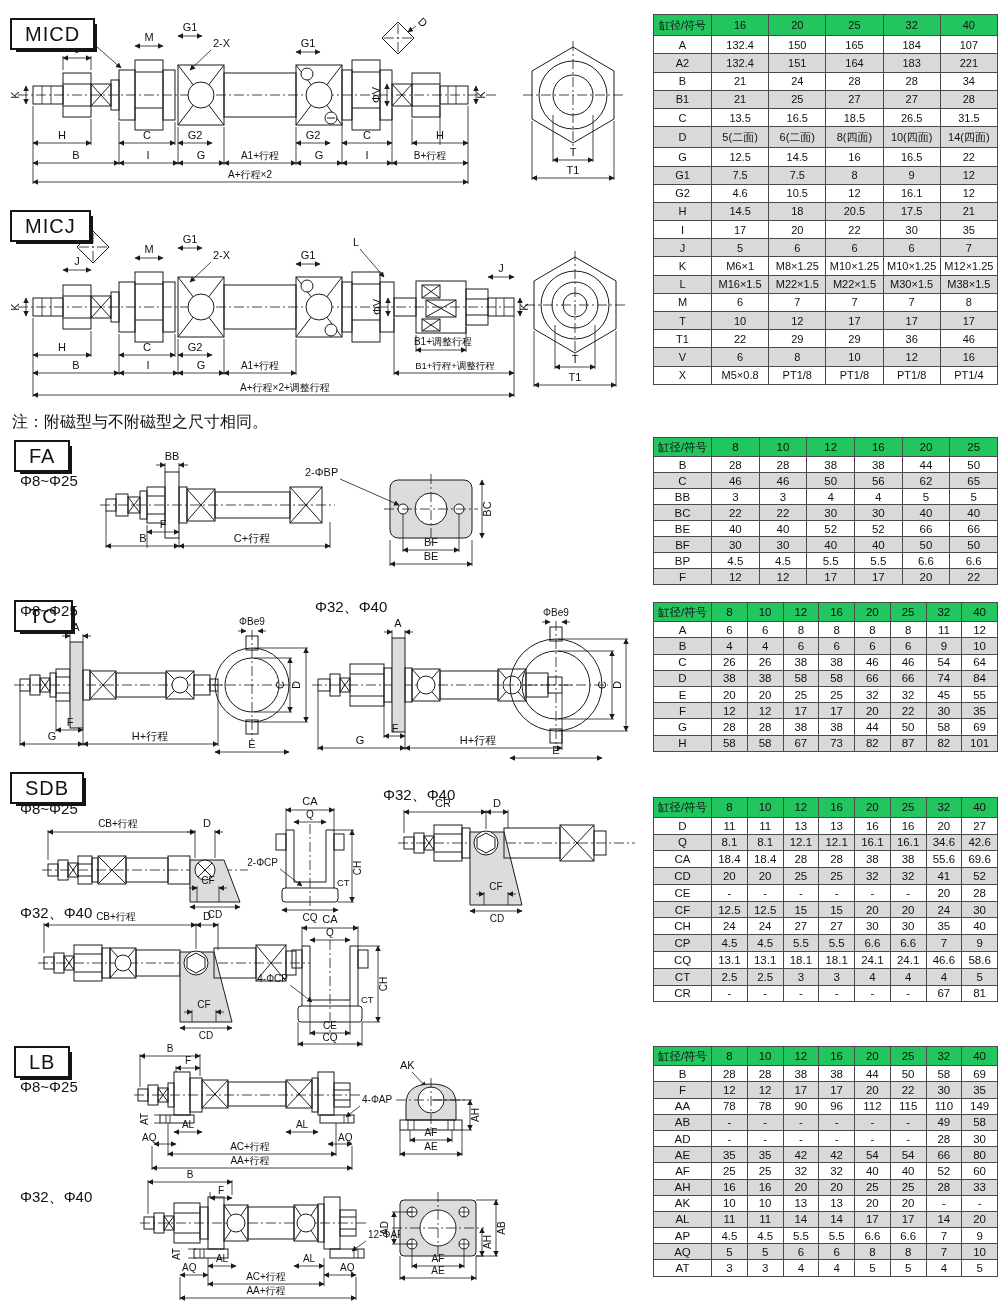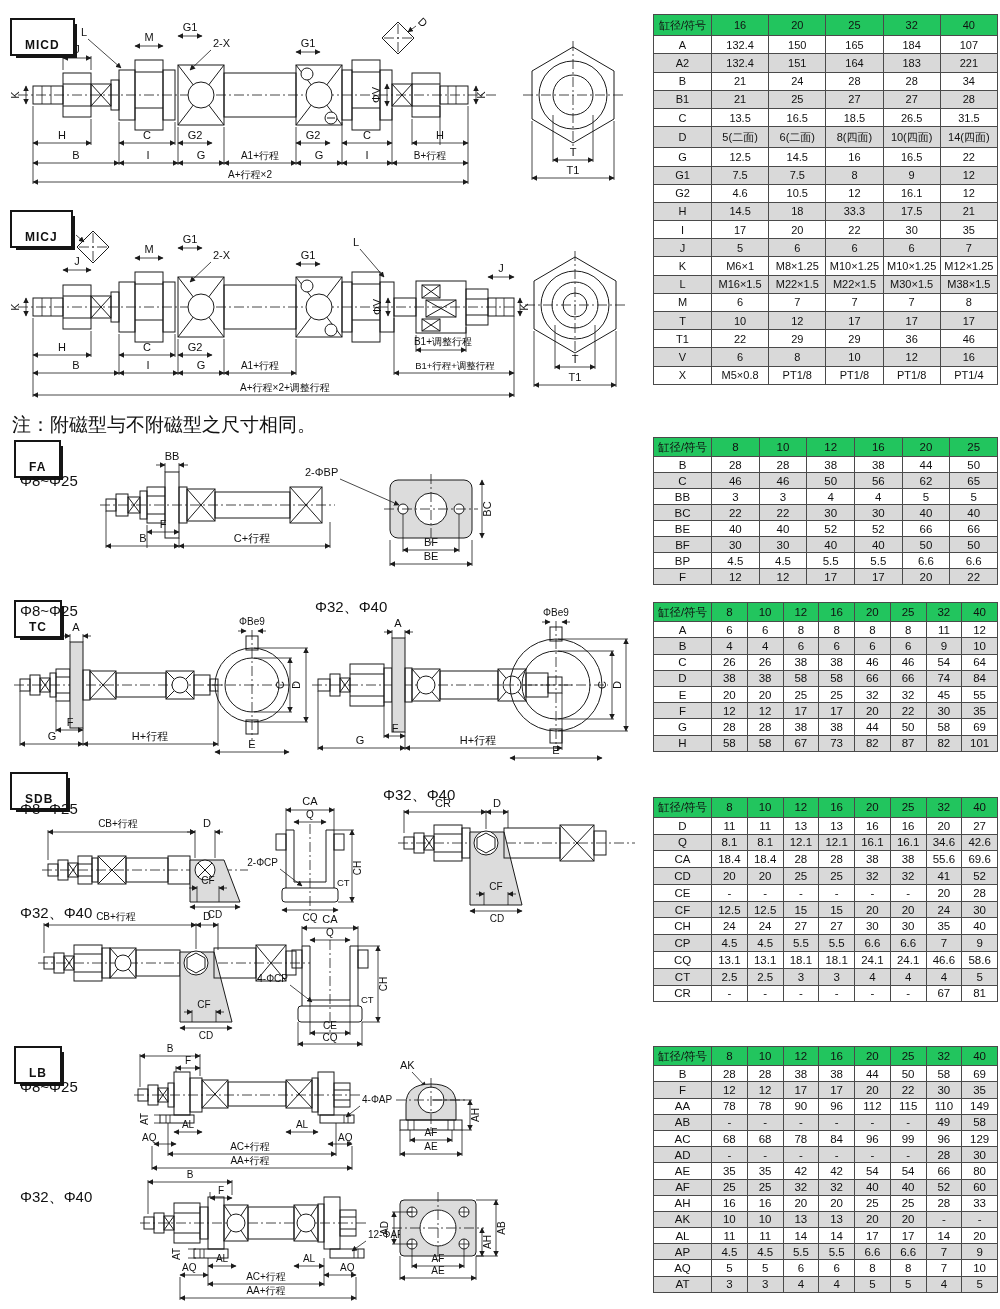--- a/index.html
+++ b/index.html
@@ -1,21 +1,21 @@
 <!DOCTYPE html>
 <html><head>
 <meta charset="utf-8">
 <style>
   html,body{margin:0;padding:0}
   body{width:1000px;height:1309px;background:#fff;position:relative;
        font-family:"Liberation Sans",sans-serif;color:#111}
-  .tab{position:absolute;border:2px solid #151515;background:#fff;padding:18px 13px 2px;
-       font-size:12px;font-weight:bold;letter-spacing:1px;box-shadow:4px 4px 0 -2px #151515;z-index:3}
+  .tab{position:absolute;border:2px solid #151515;background:#fff;padding:3px 13px 2px;
+       font-size:20px;font-weight:normal;letter-spacing:1px;box-shadow:4px 4px 0 -2px #151515;z-index:3}
   .range{position:absolute;font-size:15px;z-index:3}
-  .note{position:absolute;font-size:19px;z-index:3}
+  .note{position:absolute;font-size:16px;z-index:3}
   .tbl{position:absolute;left:653px;width:345px}
   table{border-collapse:collapse;width:100%;table-layout:fixed;color:#111;border:1.5px solid #333}
   th,td{border:1px solid #4a4a4a;text-align:center;overflow:hidden;white-space:nowrap;font-weight:normal}
   th{background:#22c55e}
   th:first-child,td:first-child{width:57px}
   tbody tr:nth-child(even) td{background:#d9d9d9}
   .t-mic table{font-size:11px}  .t-mic th,.t-mic td{padding:2.6px 0}
   .t-fa table{font-size:11.5px} .t-fa th,.t-fa td{padding:1.5px 0}
   .t-tc table{font-size:11.5px} .t-tc th,.t-tc td{padding:1.6px 0}
   .t-sdb table{font-size:11.5px}.t-sdb th,.t-sdb td{padding:1.9px 0}
@@ -135,21 +135,21 @@
           <td>4.6</td>
           <td>10.5</td>
           <td>12</td>
           <td>16.1</td>
           <td>12</td>
         </tr>
         <tr>
           <td>H</td>
           <td>14.5</td>
           <td>18</td>
-          <td>33.3</td>
+          <td>20.5</td>
           <td>17.5</td>
           <td>21</td>
         </tr>
         <tr>
           <td>I</td>
           <td>17</td>
           <td>20</td>
           <td>22</td>
           <td>30</td>
           <td>35</td>
@@ -609,31 +609,20 @@
         <tr>
           <td>AB</td>
           <td>-</td>
           <td>-</td>
           <td>-</td>
           <td>-</td>
           <td>-</td>
           <td>-</td>
           <td>49</td>
           <td>58</td>
-        </tr>
-        <tr>
-          <td>AC</td>
-          <td>68</td>
-          <td>68</td>
-          <td>78</td>
-          <td>84</td>
-          <td>96</td>
-          <td>99</td>
-          <td>96</td>
-          <td>129</td>
         </tr>
         <tr>
           <td>AD</td>
           <td>-</td>
           <td>-</td>
           <td>-</td>
           <td>-</td>
           <td>-</td>
           <td>-</td>
           <td>28</td>

